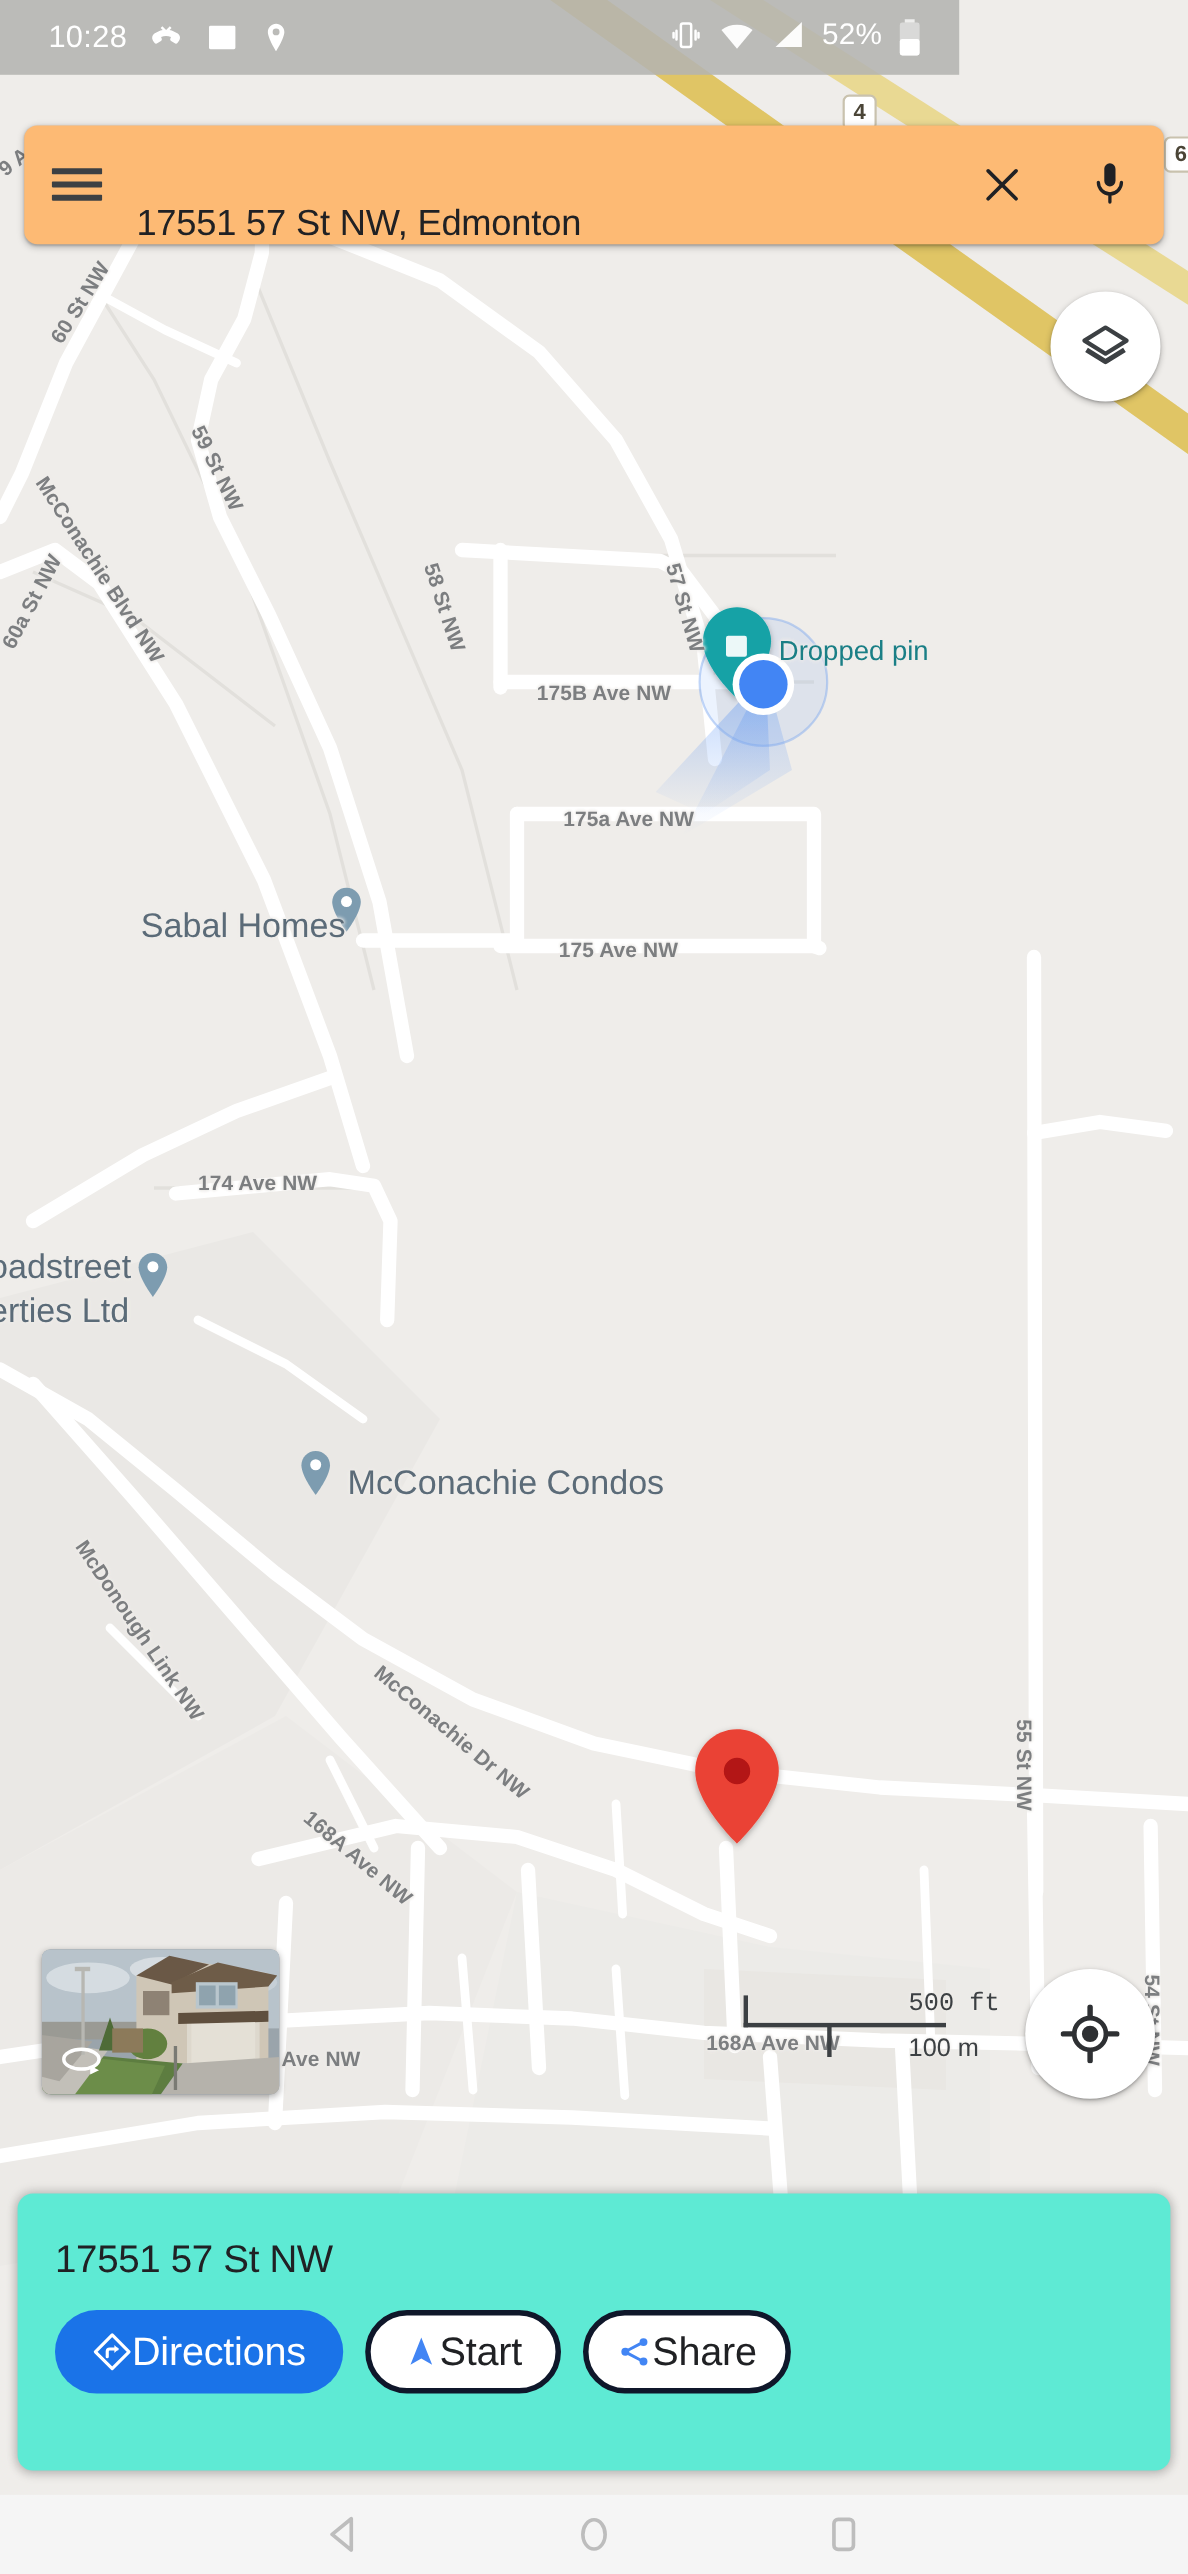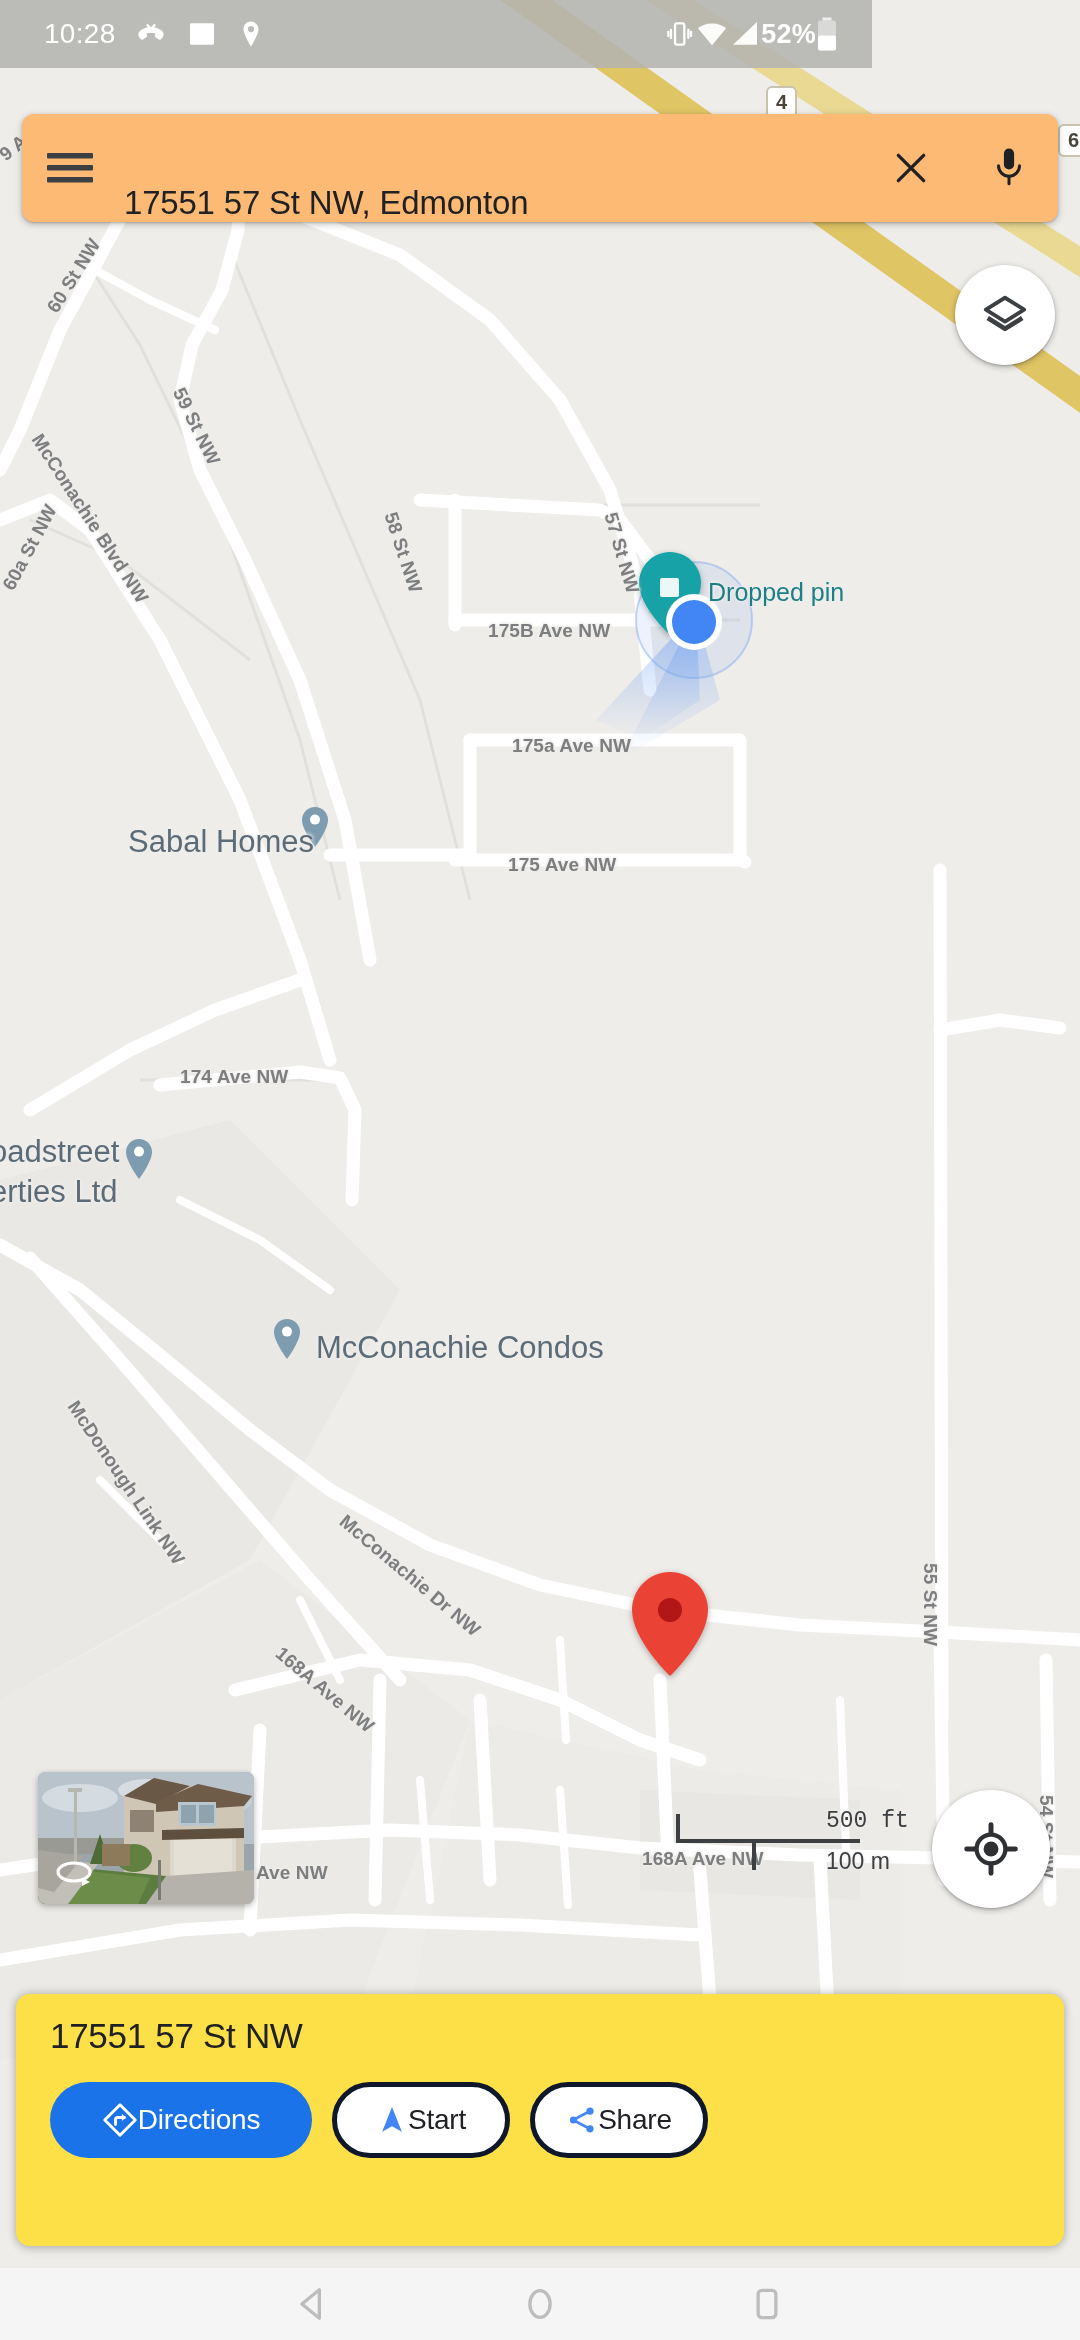--- a/index.html
+++ b/index.html
@@ -29,21 +29,21 @@
   .poipin { position: absolute; width: 30px; height: 42px; }
 
   
   #statusbar {
     position: absolute; left: 0; top: 0; width: 872px; height: 68px;
     background: rgba(180,180,177,.88);
     display: flex; align-items: center; z-index: 40;
     color: #fff;
   }
   #sb-left { display: flex; align-items: center; gap: 18px; margin-left: 44px; }
-  #sb-right { display: flex; align-items: center; margin-left: auto; margin-right: 34px; font-weight: bold; }
+  #sb-right { display: flex; align-items: flex-start; gap: 14px; margin-left: auto; margin-right: 34px; }
   #clock { font-size: 28px; letter-spacing: .3px; }
   #battpct { font-size: 27px; letter-spacing: .2px; }
 
   
   #searchbar {
     position: absolute; left: 22px; top: 96px; width: 1036px; height: 108px;
     background: #fdba74; border-radius: 12px; z-index: 30;
     box-shadow: 0 2px 7px rgba(0,0,0,.26), 0 1px 2px rgba(0,0,0,.16);
     display: flex; align-items: flex-end; margin-top: 18px;
   }
@@ -82,34 +82,34 @@
   .scale-txt {
     position: absolute; font-size: 23px; color: #3c4043; white-space: nowrap;
     text-shadow: 0 0 4px #efedea, 0 0 3px #efedea;
   }
   #scale-ft { left: 150px; top: -4px; font-family: Liberation Mono, monospace; }
   #scale-m  { left: 150px; top: 36px; }
 
   
   #infocard {
     position: absolute; left: 16px; bottom: 94px; width: 1048px; height: 252px;
-    background: #fde047; border-radius: 14px; z-index: 35;
+    background: #5eead4; border-radius: 14px; z-index: 35;
     box-shadow: 0 -1px 10px rgba(0,0,0,.18), 0 3px 10px rgba(0,0,0,.16);
-    padding: 22px 34px 0 34px;
+    padding: 40px 34px 0 34px;
   }
   #ic-title { font-size: 35px; color: #202124; letter-spacing: -.3px; }
   #ic-sub {
     font-size: 26px; color: #5f6368; margin-top: 12px;
     display: flex; align-items: center; gap: 7px; letter-spacing: -.1px;
   }
   #btnrow { display: flex; gap: 20px; margin-top: 26px; }
   .pill {
     height: 76px; border-radius: 38px; display: flex; align-items: center;
     justify-content: center; cursor: pointer; padding: 0 26px;
-    font-size: 28px; letter-spacing: -.2px;
+    font-size: 36px; letter-spacing: -.2px;
   }
   .pill.primary { background: #1a73e8; color: #fff; min-width: 262px; }
   .pill.ghost { background: #fff; color: #202124; border: 5px solid #0f172a; min-width: 178px; }
 
   
   #navbar {
     position: absolute; left: 0; bottom: 0; width: 1080px; height: 72px;
     background: #f5f5f5; display: flex; align-items: center;
     justify-content: space-around; padding: 0 200px; z-index: 45;
   }

